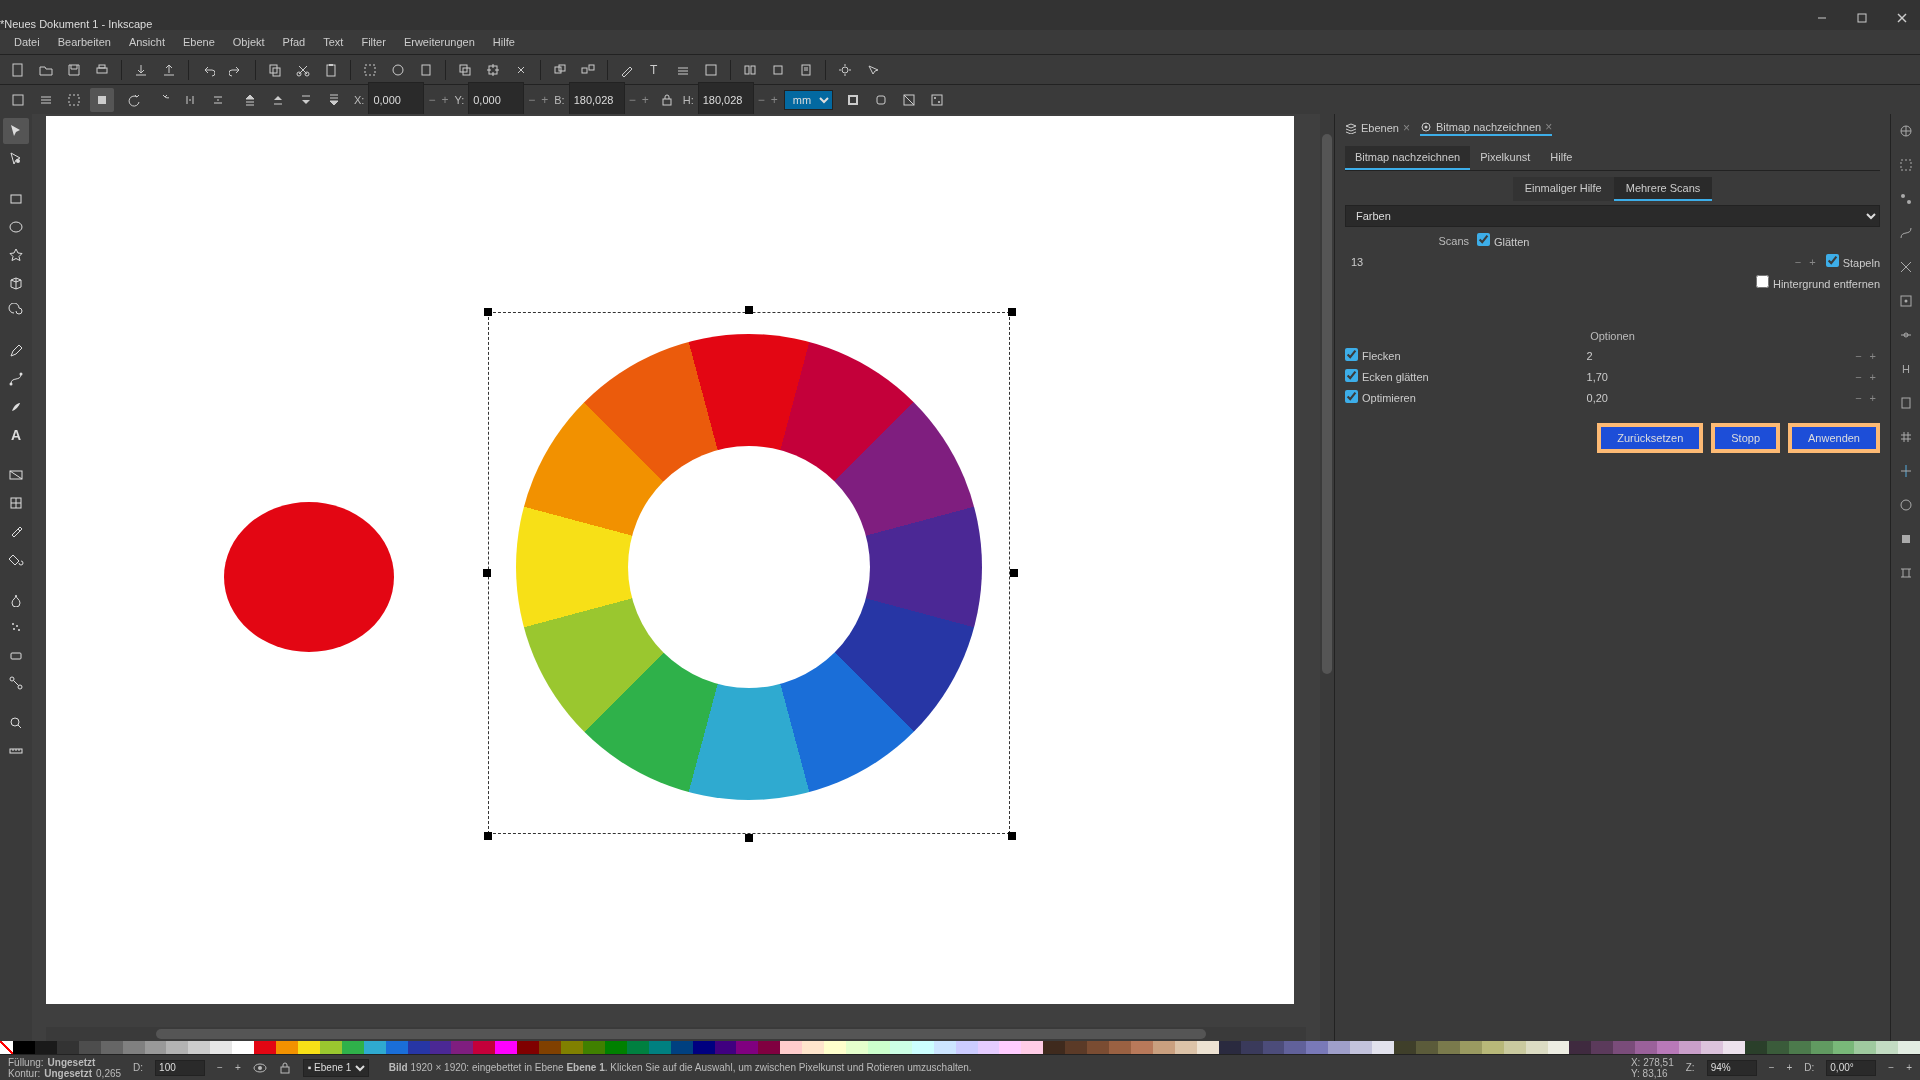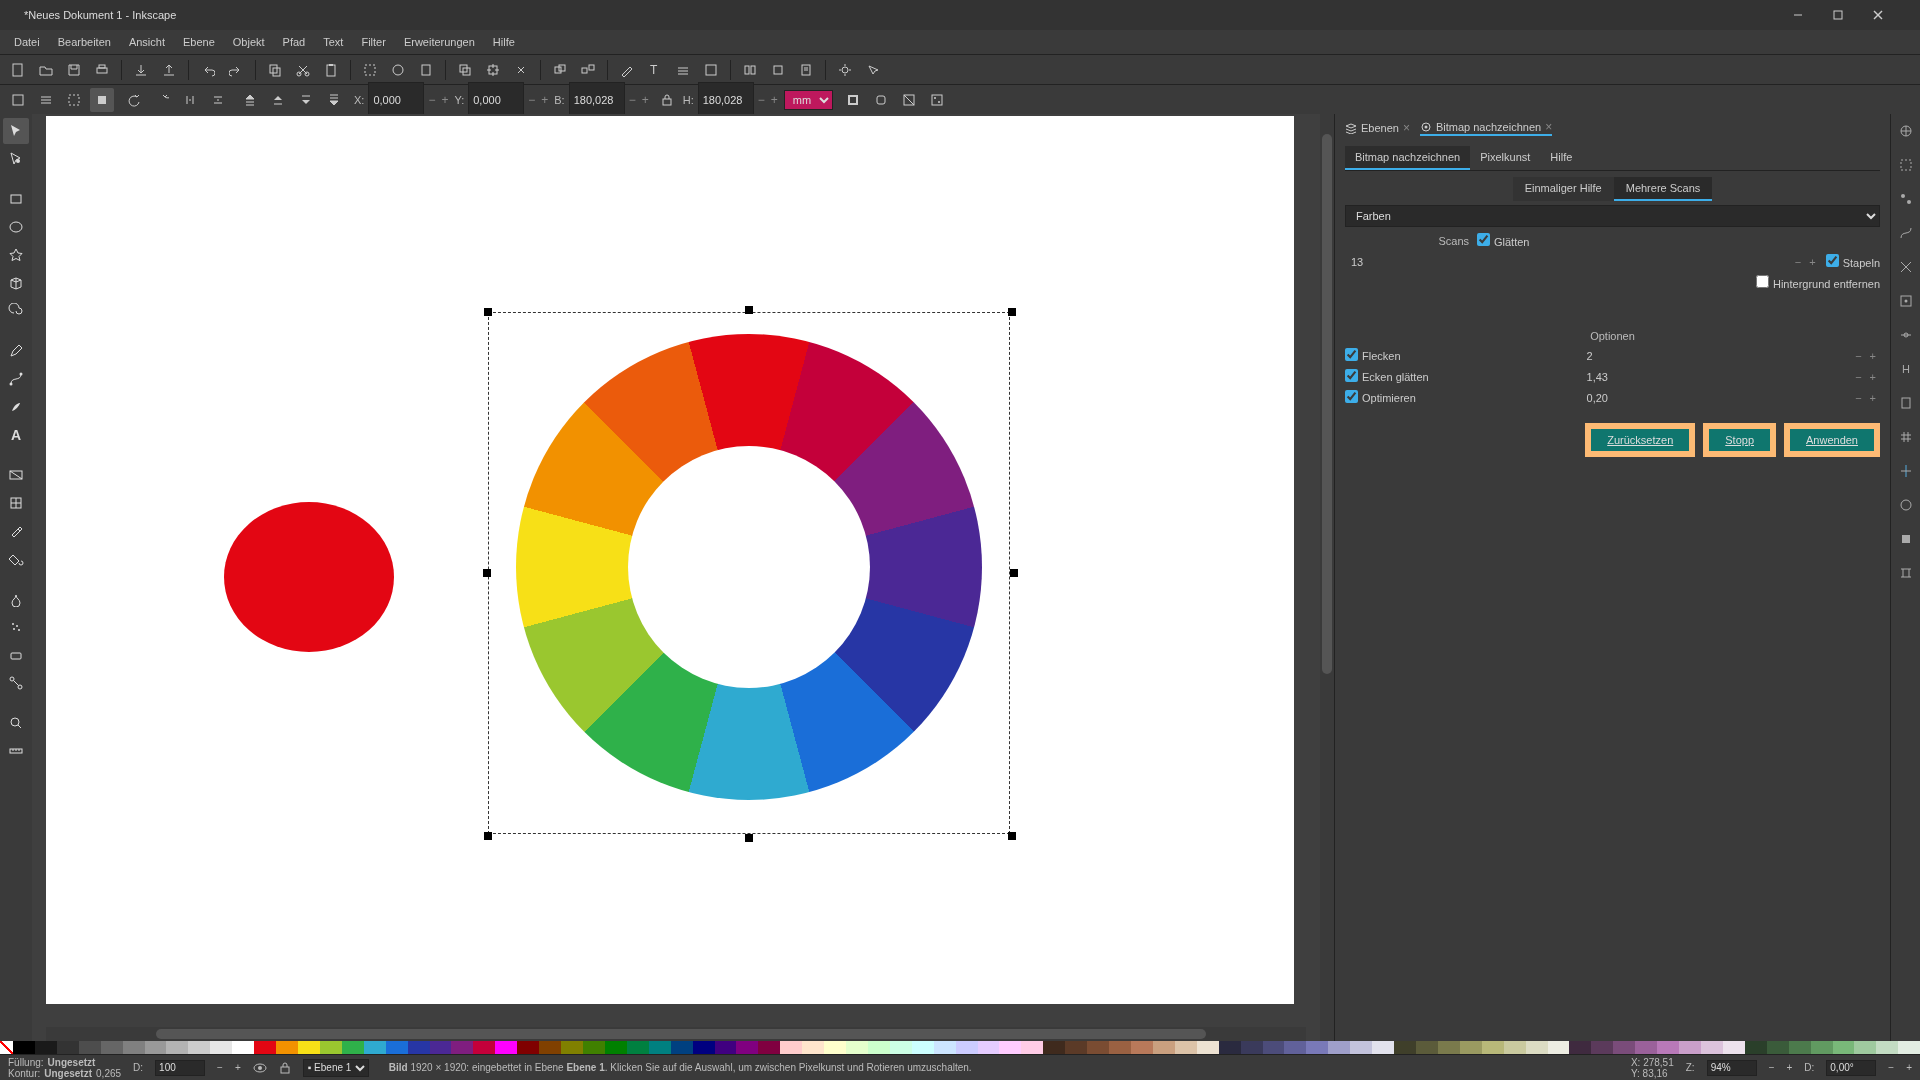--- a/index.html
+++ b/index.html
@@ -1,19 +1,19 @@
 <!DOCTYPE html>
 <html><head>
 <meta charset="utf-8">
 <style>
 * { margin: 0; padding: 0; box-sizing: border-box; font-family: "Segoe UI", Tahoma, sans-serif; }
 body { background: #2d2d2d; width: 1920px; height: 1080px; overflow: hidden; color: #ccc; font-size: 12px; }
 
 
-.titlebar { height: 30px; background: #333; display: flex; align-items: center; padding: 0 24px; justify-content: space-between; }
+.titlebar { height: 30px; background: #333; display: flex; align-items: flex-end; padding: 0 0; justify-content: space-between; }
 .titlebar .title { font-size: 11px; color: #ddd; }
 .titlebar .controls { display: flex; gap: 4px; }
 .titlebar .controls span { width: 36px; height: 24px; display: flex; align-items: center; justify-content: center; cursor: pointer; color: #ccc; }
 
 
 .menubar { height: 24px; background: #3a3a3a; display: flex; align-items: center; padding: 0 6px; gap: 2px; }
 .menubar span { padding: 3px 8px; font-size: 11px; cursor: pointer; }
 
 
 .toolbar { height: 30px; background: #3a3a3a; display: flex; align-items: center; padding: 0 6px; gap: 4px; border-top: 1px solid #222; }
@@ -21,21 +21,21 @@
 .toolbar .sep { width: 1px; height: 20px; background: #222; margin: 0 3px; }
 
 
 .toolcontrol { height: 30px; background: #3a3a3a; display: flex; align-items: center; padding: 0 6px; gap: 4px; border-top: 1px solid #222; }
 .toolcontrol .ico { width: 24px; height: 24px; display: flex; align-items: center; justify-content: center; cursor: pointer; border-radius: 2px; }
 .toolcontrol .ico.active { background: #555; }
 .toolcontrol .field { display: flex; align-items: center; gap: 2px; }
 .toolcontrol .field label { font-size: 11px; color: #bbb; margin-right: 2px; }
 .toolcontrol input { width: 56px; height: 35px; background: #2a2a2a; border: 1px solid #222; color: #ddd; font-size: 11px; padding: 0 4px; }
 .toolcontrol .spin { font-size: 12px; color: #888; cursor: pointer; padding: 0 2px; }
-.toolcontrol select { background: #be185d; border: 1px solid #222; color: #ddd; font-size: 11px; height: 20px; padding: 0 4px; }
+.toolcontrol select { background: #0369a1; border: 1px solid #222; color: #ddd; font-size: 11px; height: 20px; padding: 0 4px; }
 
 
 .main { display: flex; height: calc(1080px - 30px - 24px - 30px - 30px - 13px - 26px); }
 
 
 .toolbox { width: 32px; background: #3a3a3a; display: flex; flex-direction: column; align-items: center; padding-top: 4px; gap: 2px; }
 .toolbox .tool { width: 26px; height: 26px; display: flex; align-items: center; justify-content: center; cursor: pointer; border-radius: 2px; color: #ccc; }
 .toolbox .tool.active { background: #555; }
 .toolbox .gap { height: 10px; }
 
@@ -85,21 +85,21 @@
 
 .preview-box { width: 262px; height: 262px; background: #fff; border: 1px solid #111; position: relative; }
 .preview-box .pwheel { position: absolute; left: 18px; top: 18px; width: 226px; height: 226px; border-radius: 50%; background: conic-gradient(from -15deg, #e30613 0 30deg, #c4003a 30deg 60deg, #7f1e7f 60deg 90deg, #4b2895 90deg 120deg, #2736a5 120deg 150deg, #1a6ed8 150deg 180deg, #2faad0 180deg 210deg, #2fb14a 210deg 240deg, #9ac72f 240deg 270deg, #f7e017 270deg 300deg, #f29100 300deg 330deg, #eb5b0c 330deg 360deg); }
 .preview-box .pwheel::after { content: ""; position: absolute; left: 24%; top: 24%; width: 52%; height: 52%; background: #fff; border-radius: 50%; }
 
 .preview-btns { display: flex; gap: 6px; align-items: center; margin-top: 10px; }
 .preview-btns button { background: #444; border: 1px solid #222; color: #ddd; font-size: 11px; padding: 4px 12px; cursor: pointer; }
 .preview-btns label { font-size: 11px; display: flex; align-items: center; gap: 4px; }
 
 .action-btns { display: flex; gap: 8px; justify-content: flex-end; margin-top: 14px; padding: 0 10px; }
-.action-btns button { background: #0f766e; border: 6px solid #fdba74; color: #ddd; font-size: 11px; padding: 5px 16px; cursor: pointer; text-decoration: underline; }
+.action-btns button { background: #1d4ed8; border: 4px solid #fdba74; color: #ddd; font-size: 11px; padding: 5px 16px; cursor: pointer; }
 
 
 .rightstrip { width: 30px; background: #3a3a3a; border-left: 1px solid #222; display: flex; flex-direction: column; align-items: center; padding-top: 6px; gap: 12px; }
 .rightstrip .rico { width: 22px; height: 22px; display: flex; align-items: center; justify-content: center; cursor: pointer; color: #aaa; }
 
 
 .palette { height: 13px; display: flex; width: 100%; }
 .palette .sw { flex: 1; height: 13px; cursor: pointer; }
 .palette .none { width: 13px; height: 13px; background: #fff; position: relative; flex: none; }
 .palette .none::after { content: ""; position: absolute; left: 0; top: 0; right: 0; bottom: 0; background: linear-gradient(45deg, transparent 45%, red 45%, red 55%, transparent 55%); }
@@ -644,21 +644,21 @@
           <label><input type="checkbox" checked="" style=""></label>
           <span class="lab2">Flecken</span>
           <span style="width:40px;">2</span>
           <span style="flex:1"></span>
           <span class="sp">−</span>
           <span class="sp">+</span>
         </div>
         <div class="trace-row">
           <label><input type="checkbox" checked="" style=""></label>
           <span class="lab2">Ecken glätten</span>
-          <span style="width:40px;">1,43</span>
+          <span style="width:40px;">1,70</span>
           <span style="flex:1"></span>
           <span class="sp">−</span>
           <span class="sp">+</span>
         </div>
         <div class="trace-row">
           <label><input type="checkbox" checked="" style=""></label>
           <span class="lab2">Optimieren</span>
           <span style="width:40px;">0,20</span>
           <span style="flex:1"></span>
           <span class="sp">−</span>

